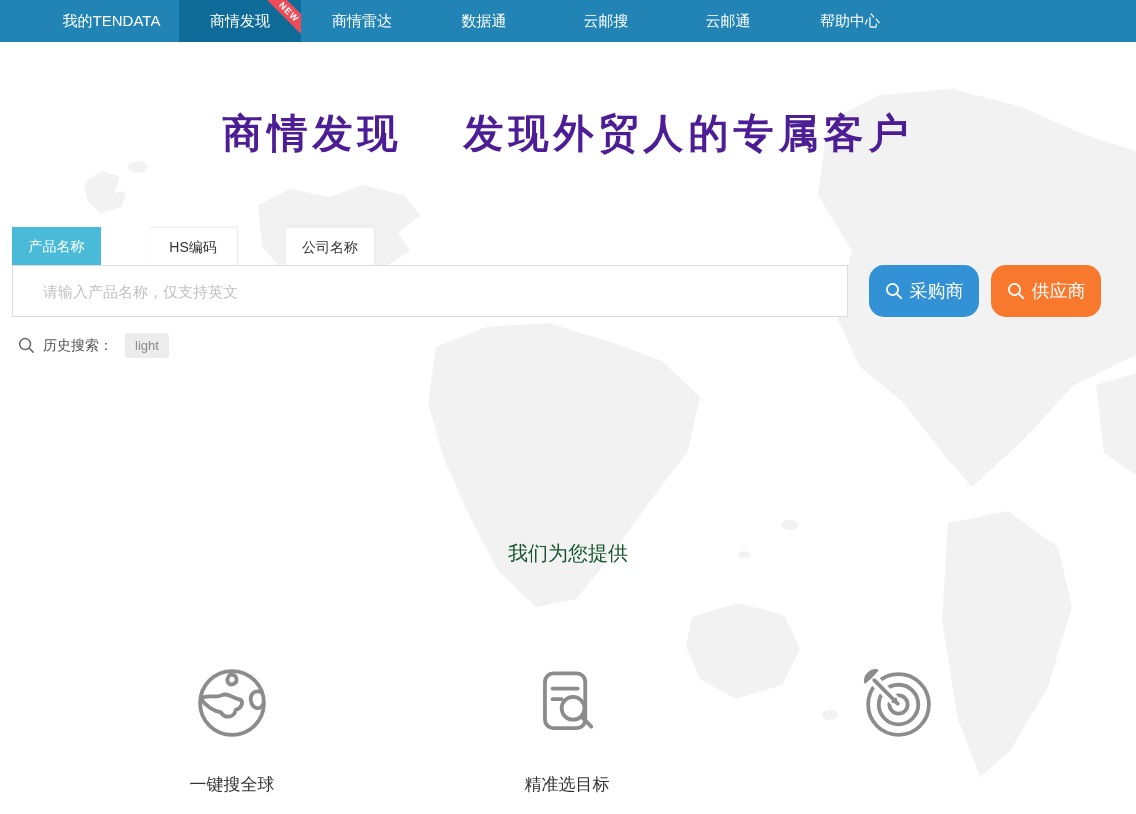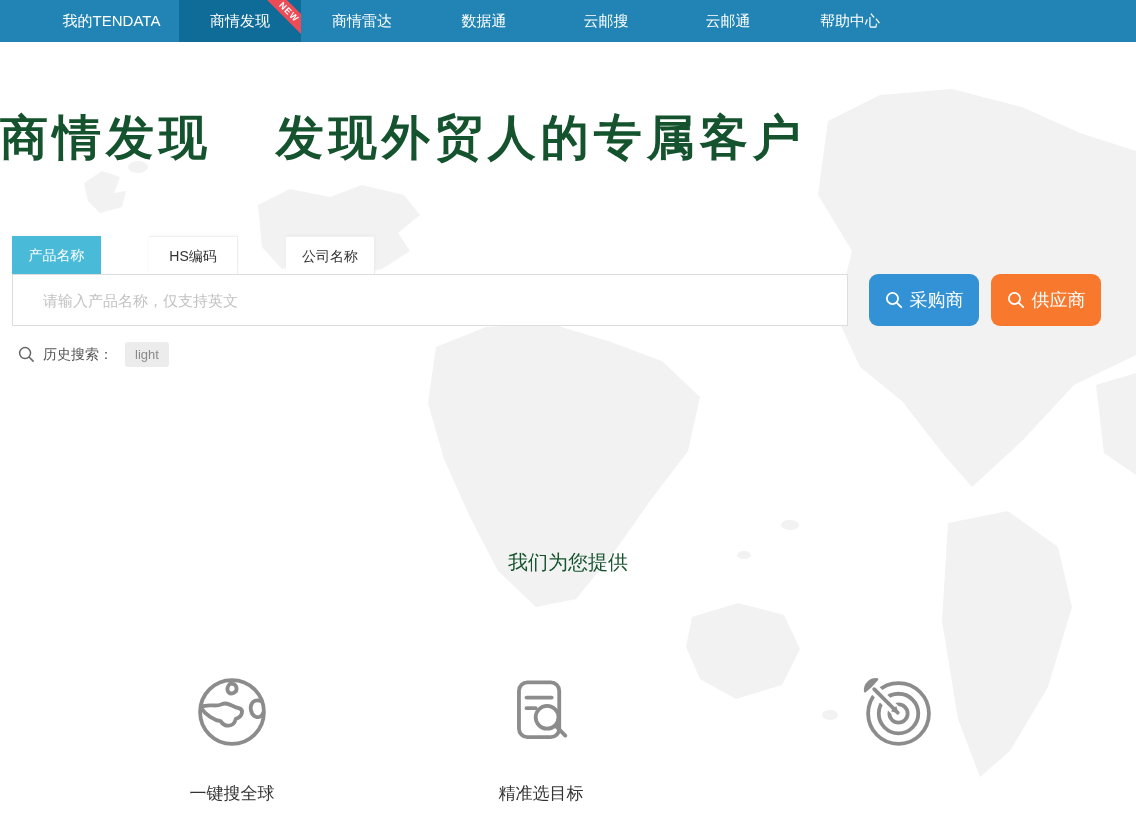--- a/index.html
+++ b/index.html
@@ -21,22 +21,22 @@
   .nav-item:first-child { width:135px; }
   .nav-item.active { background:#0f6c98; overflow:hidden; }
   .ribbon {
     position:absolute; top:5px; right:-18px; transform:rotate(45deg);
     background:#ee4b56; color:#fff; font-size:9px; font-weight:bold;
     padding:2px 18px; letter-spacing:1px; pointer-events:none;
   }
 
   
   .hero-title {
-    position:relative; z-index:1; margin-top:64px; text-align:left;
-    font-size:48px; font-weight:bold; color:#14532d; letter-spacing:5px;
+    position:relative; z-index:1; margin-top:64px; text-align:center;
+    font-size:40px; font-weight:bold; color:#4c1d95; letter-spacing:5px;
     font-family:"DejaVu Serif","Liberation Serif",serif;
   }
   .hero-title .part2 { margin-left:42px; }
 
   
   .search-wrap { position:relative; z-index:2; margin:66px 12px 0 12px; }
   .tabs { display:flex;gap:48px; }
   .tab {
     width:89px; height:38px; line-height:38px; text-align:center; font-size:14px;
     background:#ffffff; color:#333333; cursor:pointer;
@@ -45,42 +45,42 @@
   }
   .tab.active { background:#49bad8; color:#ffffff; border:none; }
   .search-row { display:flex; align-items:flex-start; }
   .search-input {
     width:836px; height:52px; border:1px solid #dddddd; background:#fff;
     padding:0 30px; font-size:15px; color:#333; outline:none;
     font-family:"Liberation Sans","DejaVu Sans",sans-serif;
   }
   .search-input::placeholder { color:#c2c2c2; }
   .btn {
-    width:110px; height:52px; border:none; border-radius:9px; color:#ffffff;
+    width:110px; height:52px; border:none; border-radius:15px; color:#ffffff;
     font-size:18px; display:flex; align-items:center; justify-content:center;
     gap:7px; cursor:pointer; font-family:inherit;
   }
   .btn-buyer { background:#3392d5; margin-left:21px; }
   .btn-supplier { background:#f8782e; margin-left:12px; }
 
   .history-row { position:relative; z-index:1; display:flex; align-items:center; margin:16px 12px 0 18px; }
   .history-label { font-size:14px; color:#555; margin-left:8px; }
   .history-tag {
     background:#ececec; color:#8a8a8a; font-size:13px; padding:5px 10px;
     border-radius:3px; margin-left:12px; cursor:pointer;
   }
 
   
   .provide-title {
     position:relative; z-index:1; margin-top:182px; text-align:center;
     font-size:20px; color:#14532d;
   }
   .features { position:relative; z-index:1; margin-top:0; height:230px;padding-left:44px; }
   .feature { position:absolute; top:98px; width:200px; text-align:center; }
-  .feature.f1 { left:132px; } .feature.f2 { left:441px; } .feature.f3 { left:797px; }
+  .feature.f1 { left:132px; } .feature.f2 { left:467px; } .feature.f3 { left:797px; }
   .feature-icon svg { width:76px; height:76px; display:block; margin:0 auto; }
   .feature-label { margin-top:32px; font-size:17px; color:#333333; }
 
   .stroke-ic { stroke:#8c8c8c; fill:none; stroke-width:5; stroke-linecap:round; stroke-linejoin:round; }
 </style>
 </head>
 <body>
 
 <svg class="map-bg" width="1136" height="740" viewBox="0 0 1136 740">
 

